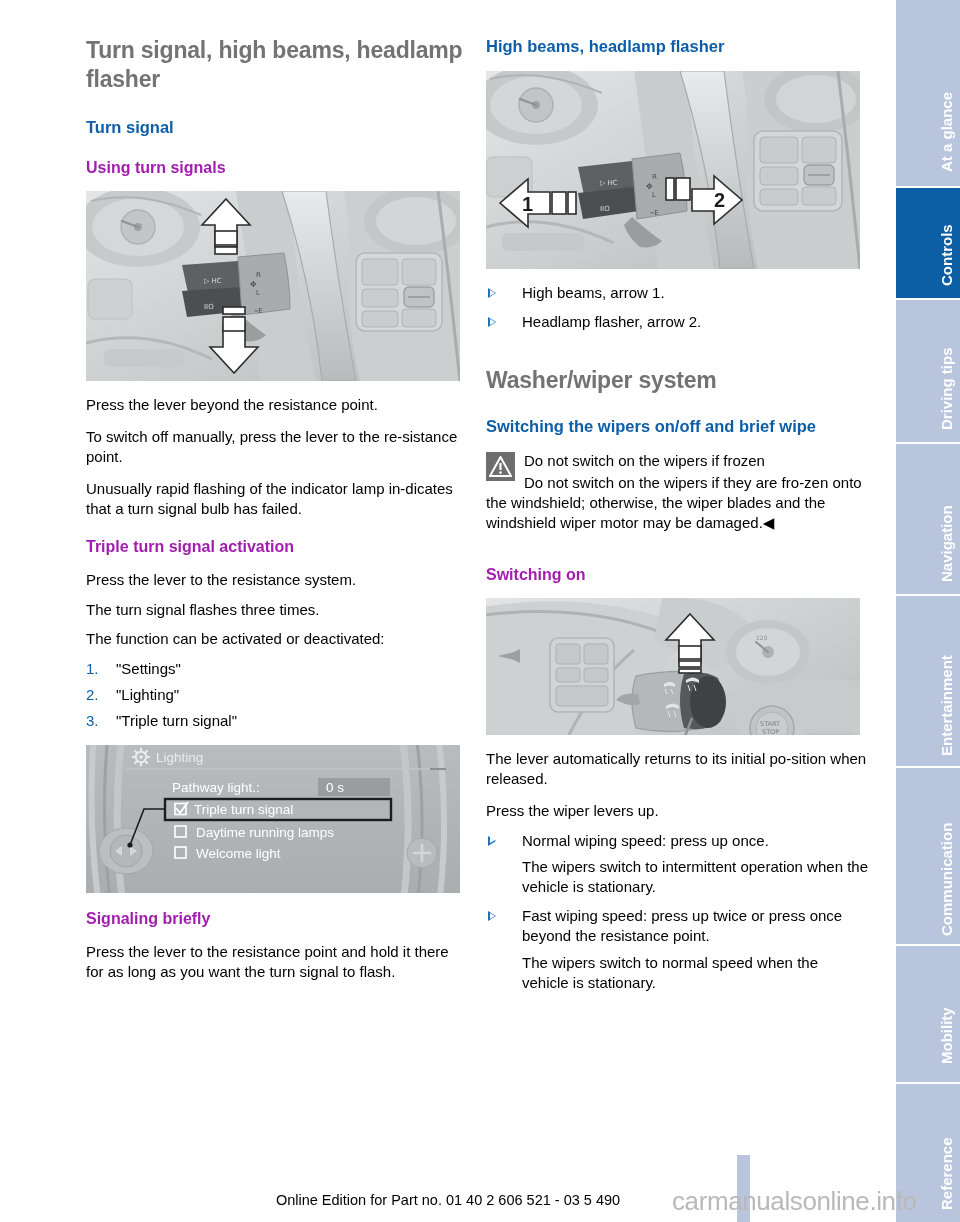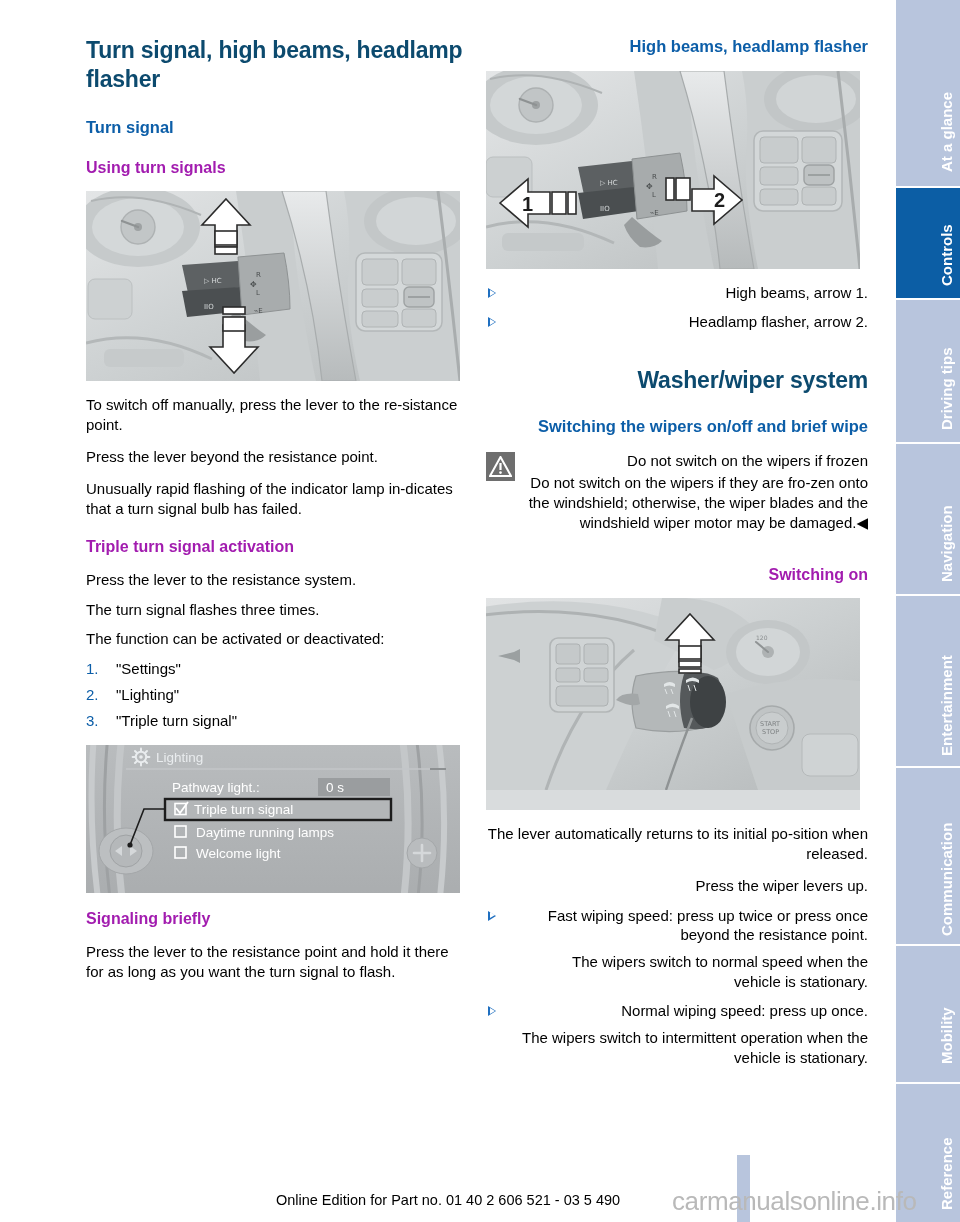--- a/index.html
+++ b/index.html
@@ -7,25 +7,25 @@
     width: 960px; height: 1222px;
     background: #ffffff;
     font-family: "Liberation Sans", sans-serif;
     overflow: hidden;
   }
   .page { position: relative; width: 960px; height: 1222px; background:#fff; }
 
   
   .col { position: absolute; top: 36px; width: 382px; }
   .col-left  { left: 86px; }
-  .col-right { left: 486px; text-align: right; }
+  .col-right { left: 486px; }
 
   
   h1.chapter {
-    color: #0c4a6e;
+    color: #737373;
     font-size: 23px;
     font-weight: bold;
     line-height: 1.28;
     letter-spacing: -0.2px;
     margin-bottom: 22px;
   }
   h2.section {
     color: #0c5ea8;
     font-size: 16.5px;
     font-weight: bold;
@@ -264,22 +264,22 @@
         </g>
 
         <g stroke="#2c2c2c" stroke-width="1.6" fill="#ffffff">
           <path d="M148 182 l-24 -26 l13 0 l0 -22 l22 0 l0 22 l13 0 z"></path>
           <rect x="137" y="126" width="22" height="14"></rect>
           <rect x="137" y="116" width="22" height="7"></rect>
         </g>
       </svg>
     </div>
 
+    <p class="body">Press the lever beyond the resistance point.</p>
     <p class="body">To switch off manually, press the lever to the re-sistance point.</p>
-    <p class="body">Press the lever beyond the resistance point.</p>
     <p class="body">Unusually rapid flashing of the indicator lamp in-dicates that a turn signal bulb has failed.</p>
 
     <h3 class="sub" style="margin-top:18px;">Triple turn signal activation</h3>
 
     <p class="body tight">Press the lever to the resistance system.</p>
     <p class="body tight">The turn signal flashes three times.</p>
     <p class="body tight">The function can be activated or deactivated:</p>
 
     <ol class="numlist">
       <li>
@@ -464,21 +464,21 @@
           <rect x="10.4" y="7" width="2.2" height="7" fill="#ffffff"></rect>
           <circle cx="11.5" cy="16.6" r="1.3" fill="#ffffff"></circle>
         </svg>
       </div>
       <div class="warn-title">Do not switch on the wipers if frozen</div>
       <div class="warn-text">Do not switch on the wipers if they are fro-zen onto the windshield; otherwise, the wiper blades and the windshield wiper motor may be damaged.◀</div>
     </div>
 
     <h3 class="sub" style="margin-top:28px;margin-bottom:12px;">Switching on</h3>
 
-    <div class="fig" style="height:212px;">
+    <div class="fig" style="height:137px;">
       <svg width="374" height="192" viewBox="0 0 374 192">
         <defs>
           <linearGradient id="g3" x1="0" y1="0" x2="1" y2="1">
             <stop offset="0%" stop-color="#e2e4e5"></stop>
             <stop offset="50%" stop-color="#ccd0d1"></stop>
             <stop offset="100%" stop-color="#b5b9ba"></stop>
           </linearGradient>
         </defs>
         <rect width="374" height="192" fill="url(#g3)"></rect>
 
@@ -535,27 +535,27 @@
         </g>
       </svg>
     </div>
 
     <p class="body">The lever automatically returns to its initial po-sition when released.</p>
     <p class="body tight">Press the wiper levers up.</p>
 
     <ul class="tri">
       <li>
         <span class="tri-mark"></span>
+        <span>Normal wiping speed: press up once.</span>
+        <p class="cont">The wipers switch to intermittent operation when the vehicle is stationary.</p>
+      </li>
+      <li>
+        <span class="tri-mark"></span>
         <span>Fast wiping speed: press up twice or press once beyond the resistance point.</span>
         <p class="cont">The wipers switch to normal speed when the vehicle is stationary.</p>
-      </li>
-      <li>
-        <span class="tri-mark"></span>
-        <span>Normal wiping speed: press up once.</span>
-        <p class="cont">The wipers switch to intermittent operation when the vehicle is stationary.</p>
       </li>
     </ul>
   </div>
 
   <div class="sidebar">
     <div class="tab" style="top:0px;height:186px;">
       <span class="tab-label" style="top:172px;">At a glance</span>
     </div>
     <div class="tab active" style="top:188px;height:110px;">
       <span class="tab-label" style="top:98px;">Controls</span>

